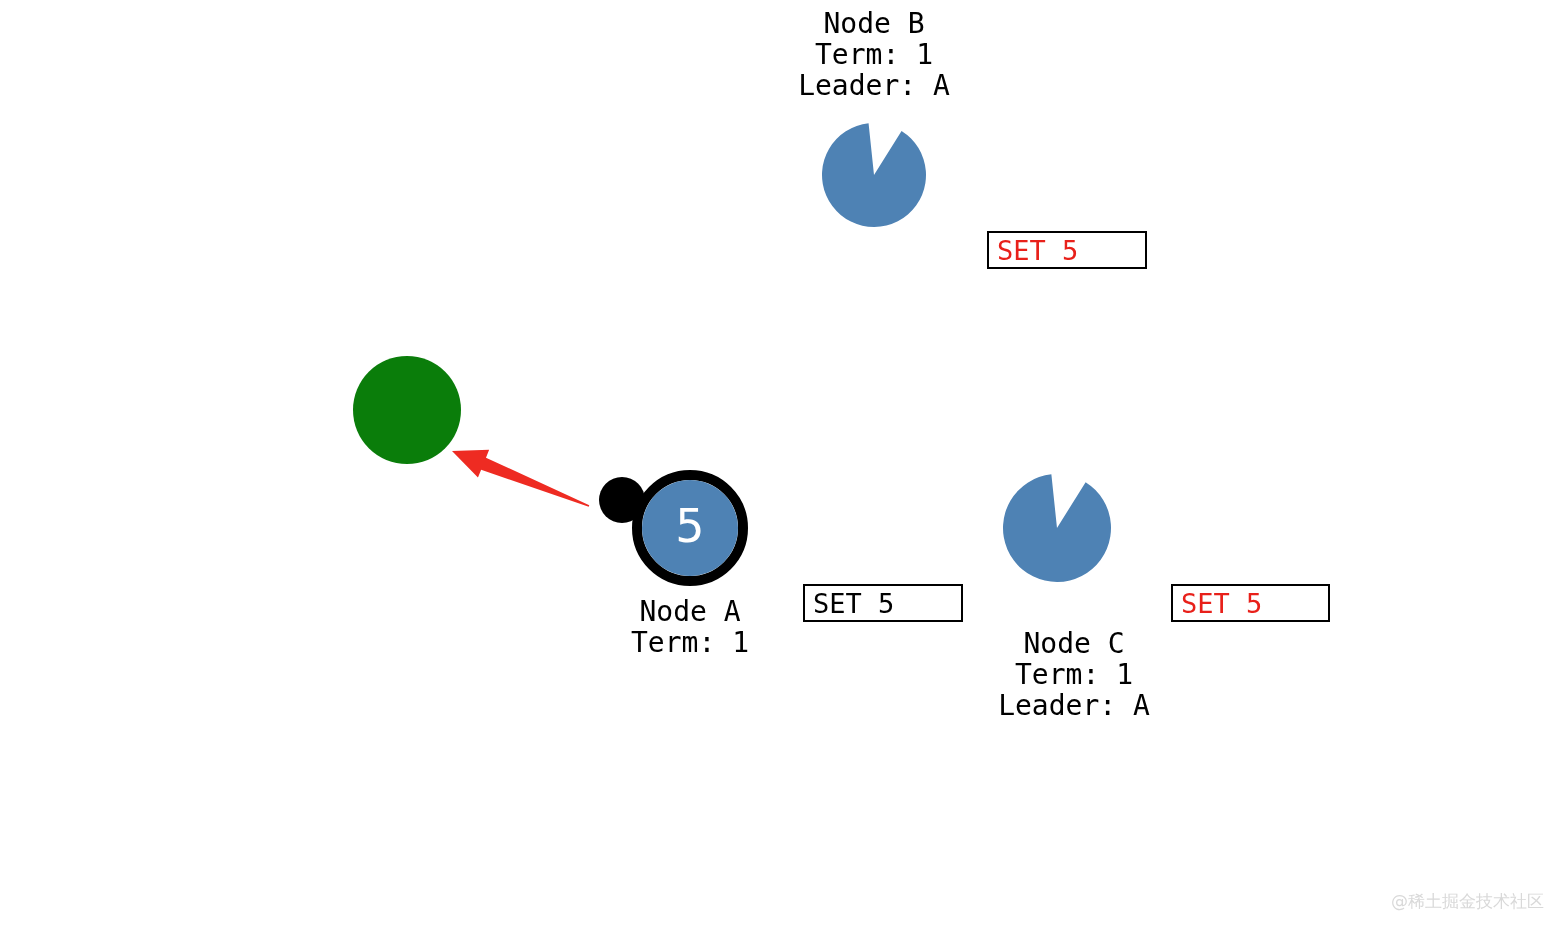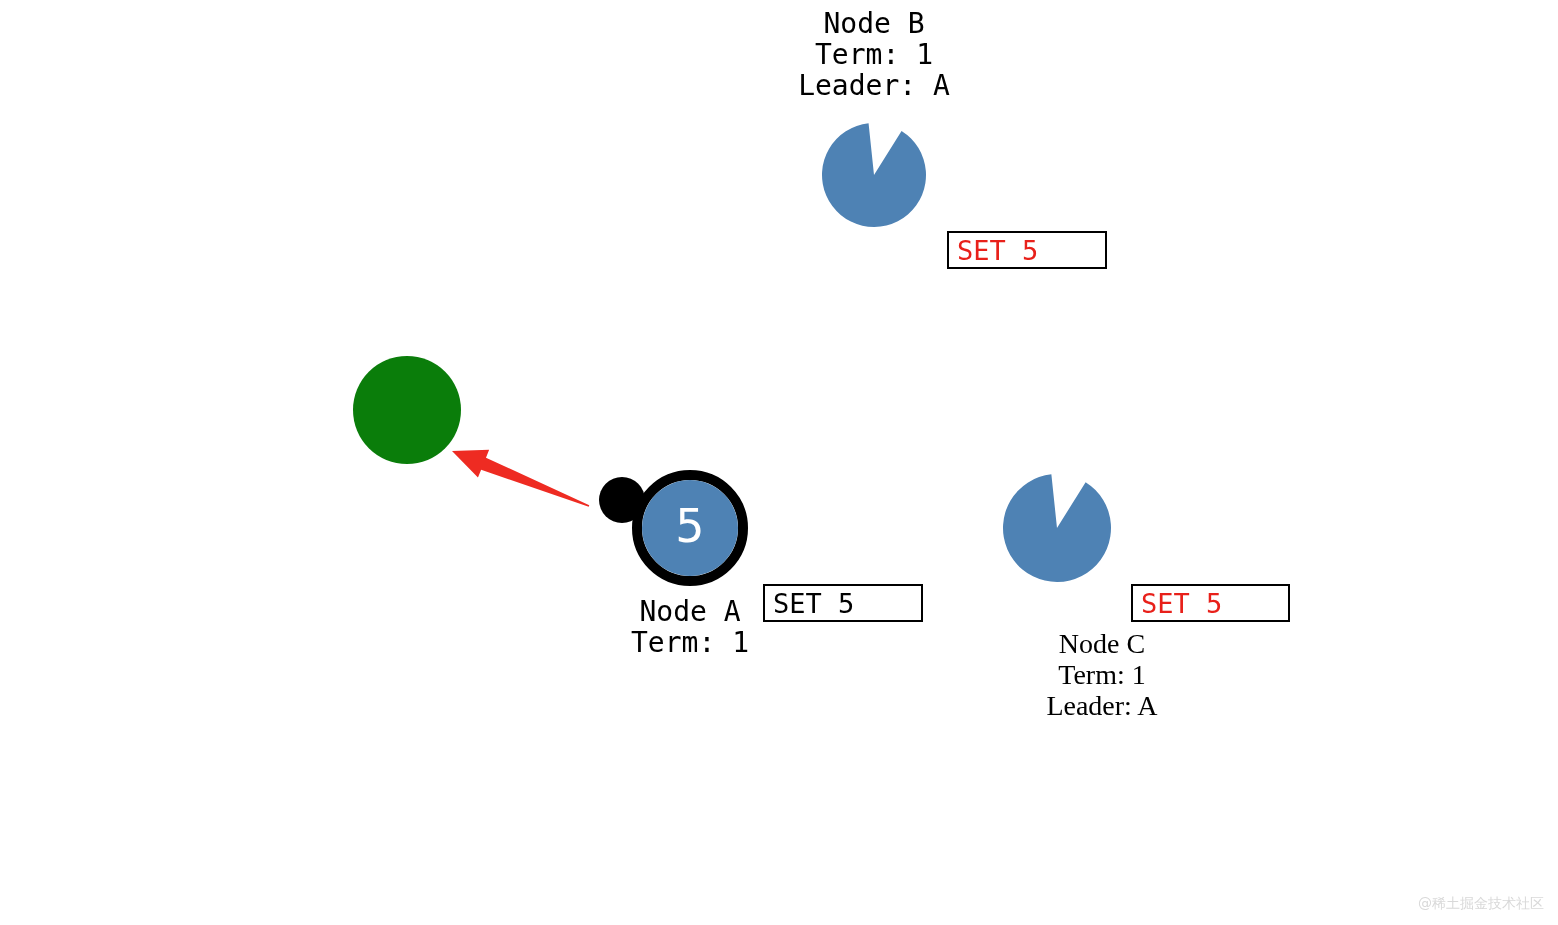--- a/index.html
+++ b/index.html
@@ -45,20 +45,21 @@
     border: 2px solid #000000;
     background: #ffffff;
     box-sizing: border-box;
     display: flex;
     align-items: center;
     padding-left: 8px;
     font-family: "DejaVu Sans Mono", "Liberation Mono", monospace;
     font-size: 27px;
     line-height: 1;
     white-space: pre;
+    margin-left: 40px;
   }
   .msg-black { color: #000000; }
   .msg-red   { color: #e8201a; }
 
   
   .node-value {
     position: absolute;
     font-family: "DejaVu Sans", "Liberation Sans", sans-serif;
     font-size: 46px;
     color: #ffffff;
@@ -66,21 +67,21 @@
     line-height: 1;
     pointer-events: none;
   }
 
   
   .watermark {
     position: absolute;
     right: 14px;
     bottom: 12px;
     font-family: "DejaVu Sans", "Liberation Sans", sans-serif;
-    font-size: 14px;
+    font-size: 17px;
     color: #d9d9d9;
     white-space: pre;
     user-select: none;
   }
 </style>
 </head>
 <body>
 
 <div id="stage">
 
@@ -90,21 +91,21 @@
       <polygon points="589.28,505.30 485.97,457.63 489.14,449.75 452.00,451.00 477.96,477.59 481.13,469.70 588.72,506.70" fill="#ee2b22"></polygon>
       <circle cx="622" cy="500" r="23" fill="#000000"></circle>
       <path d="M 874 175 L 901.5558017401266 130.90149899986585 A 52 52 0 1 1 868.564519910082 123.28486144084978 Z" fill="#4e82b4"></path>
       <circle cx="690" cy="528" r="53" fill="none" stroke="#000000" stroke-width="10"></circle>
       <circle cx="690" cy="528" r="48" fill="#4e82b4"></circle>
       <path d="M 1057 528 L 1085.615640268593 482.205402807553 A 54 54 0 1 1 1051.3554629835467 474.29581765011324 Z" fill="#4e82b4"></path>
     </svg>
 
   <div class="node-label" id="label-node-b" style="left: 760px; top: 8px; width: 228px;"><div>Node B</div><div>Term: 1</div><div>Leader: A</div></div>
   <div class="node-label" id="label-node-a" style="left: 576px; top: 596px; width: 228px;"><div>Node A</div><div>Term: 1</div></div>
-  <div class="node-label" id="label-node-c" style="left: 988px; top: 628px; width: 228px; font-family: Liberation Serif, serif;"><div>Node C</div><div>Term: 1</div><div>Leader: A</div></div>
+  <div class="node-label" id="label-node-c" style="left: 960px; top: 628px; width: 228px;"><div>Node C</div><div>Term: 1</div><div>Leader: A</div></div>
 
   <div class="node-value" id="value-node-a" style="left: 650px; top: 503px; width: 80px;">5</div>
 
   <div class="msg-box msg-red" id="msg-b" style="left: 947px; top: 231px; width: 160px; height: 38px;">SET 5</div>
   <div class="msg-box msg-black" id="msg-a" style="left: 763px; top: 584px; width: 160px; height: 38px;">SET 5</div>
   <div class="msg-box msg-red" id="msg-c" style="left: 1131px; top: 584px; width: 159px; height: 38px;">SET 5</div>
 
   <div class="watermark">@稀土掘金技术社区</div>
 
 </div>

